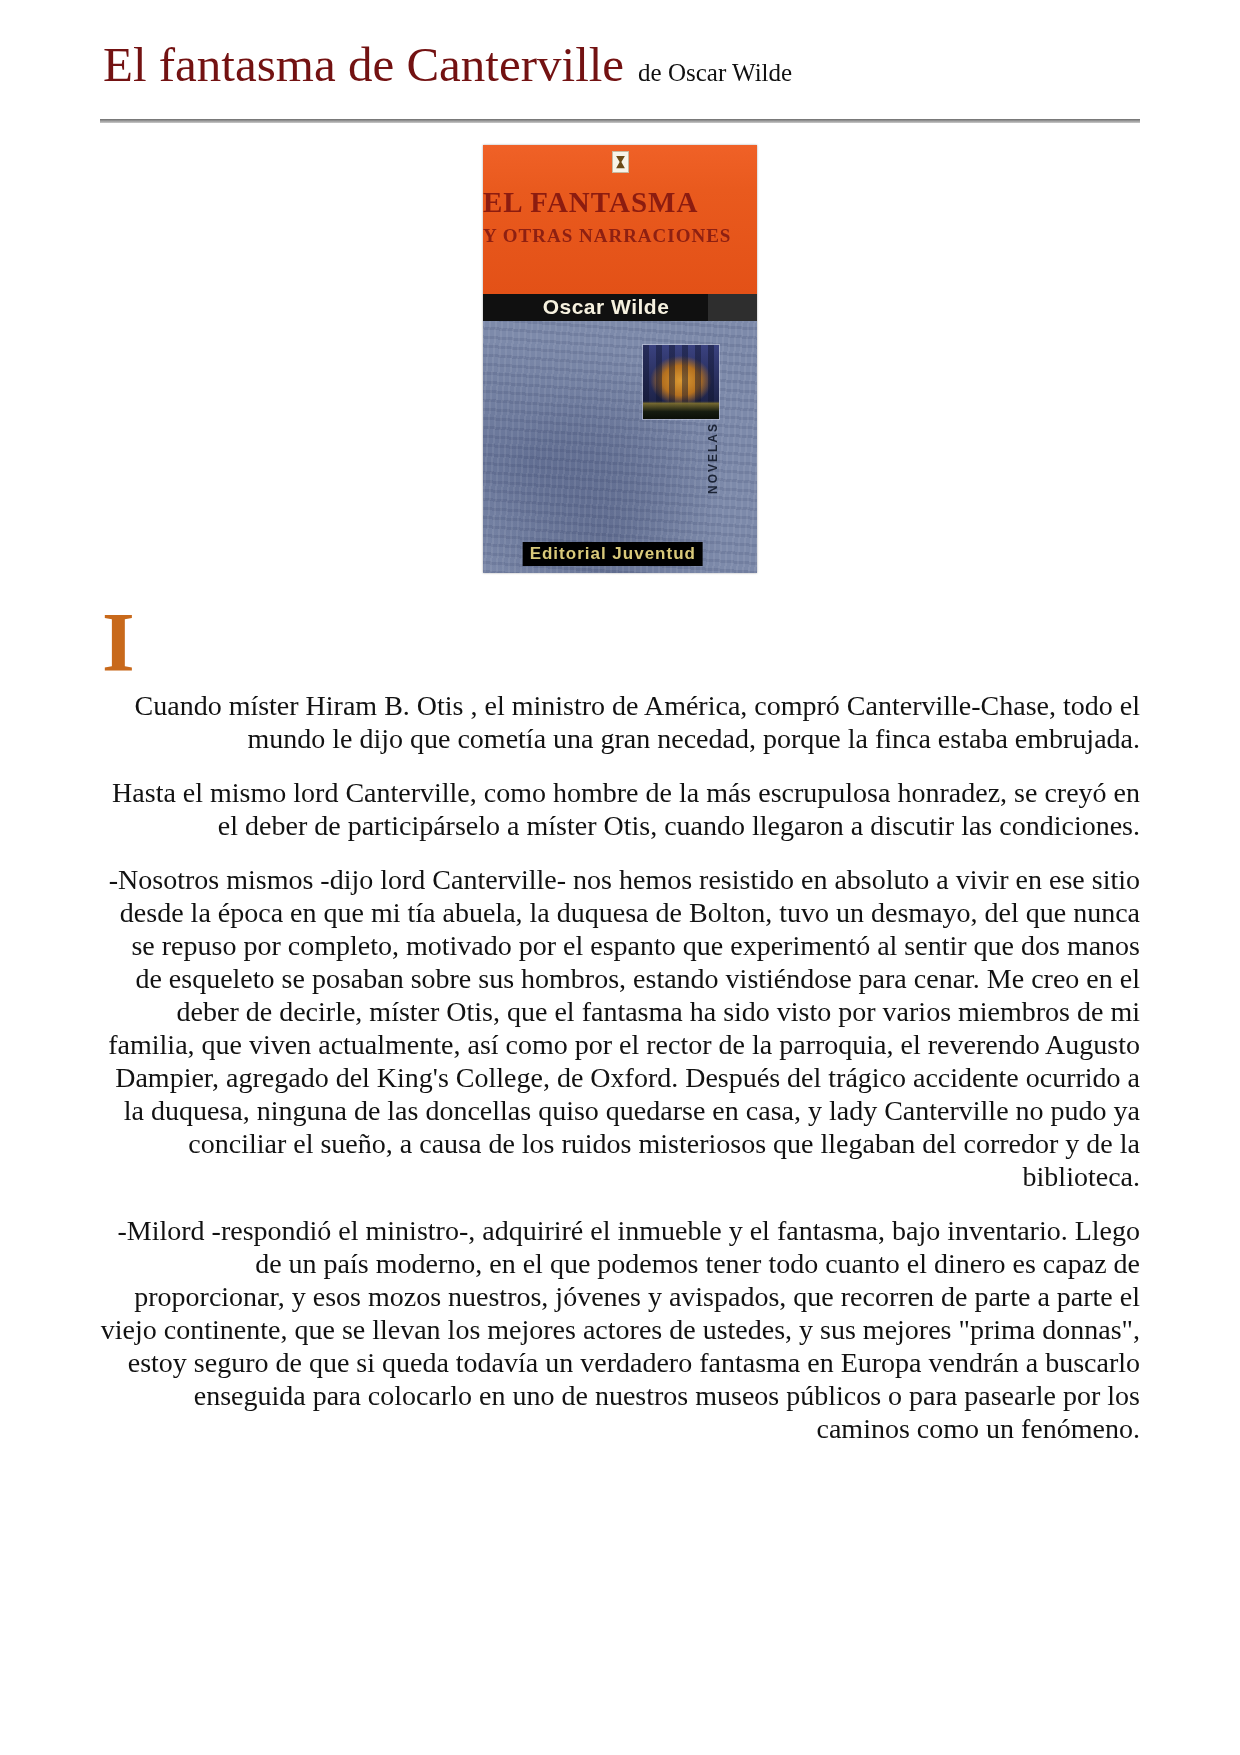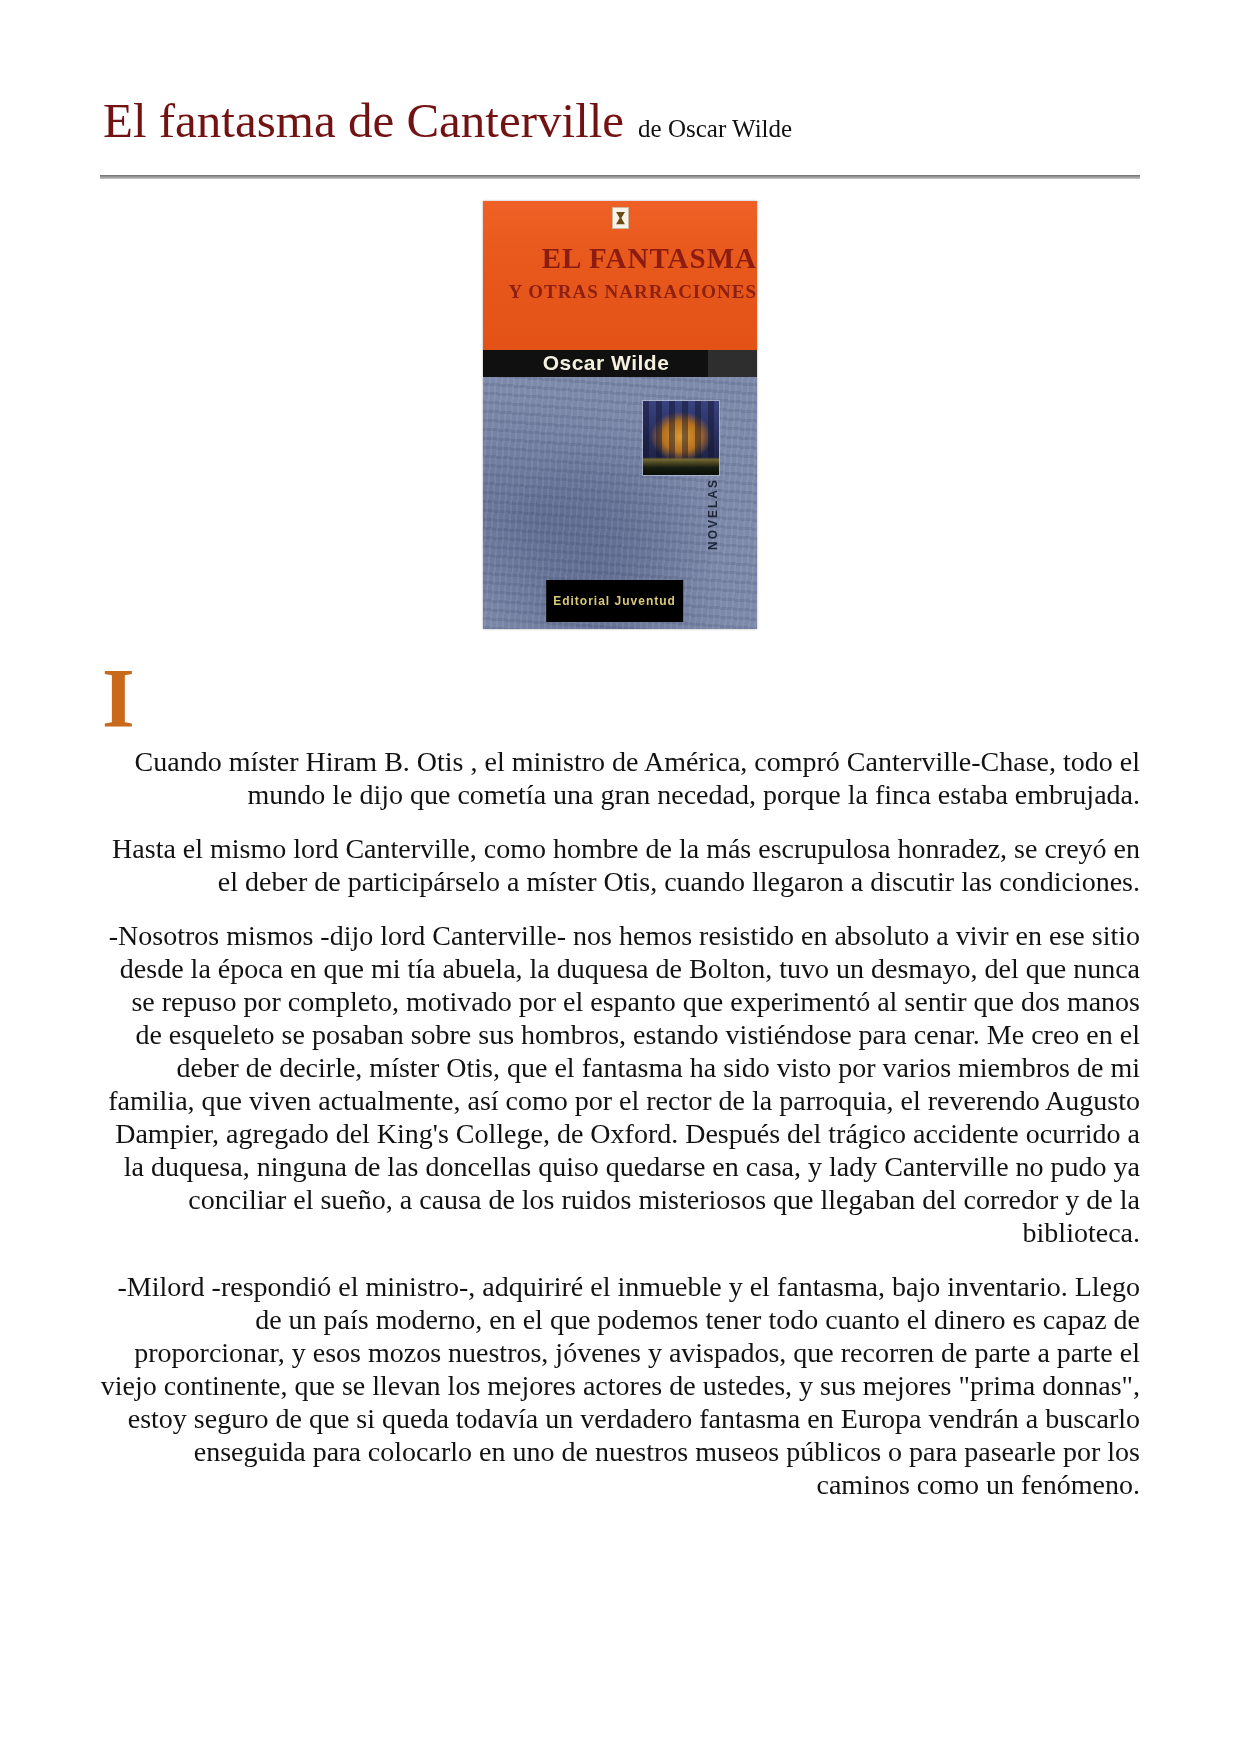--- a/index.html
+++ b/index.html
@@ -16,21 +16,21 @@
   body{
     width:1240px;height:1755px;
     background:#ffffff;
     padding:0 100px;
     font-family:"Liberation Serif","DejaVu Serif",serif;
     color:var(--body-text);
     overflow:hidden;
   }
   
   h1.page-title{
-    margin:93px 0 0 3px;
+    margin:37px 0 0 3px;
     font-size:49px;
     font-weight:400;
     line-height:1.14;
     color:var(--title);
     white-space:nowrap;
   }
   h1.page-title .byline{
     font-size:25px;
     color:#101010;
     margin-left:14px;
@@ -46,21 +46,21 @@
   figure.cover{
     margin:22px auto 0 auto;
     width:274px;height:428px;
     display:flex;flex-direction:column;
     box-shadow:0 0 2px rgba(0,0,0,.35);
     position:relative;
   }
   .cover-top{
     height:149px;
     background:linear-gradient(180deg,#f06127 0%,var(--cover-orange) 30%,#e35117 100%);
-    text-align:right;
+    text-align:left;
     overflow:hidden;
   }
   .logo{
     width:17px;height:22px;
     margin:6px auto 0 auto;
     background:#f7f3e8;
     border:1px solid #c8b9a0;
     display:flex;align-items:center;justify-content:center;
   }
   .cover-title-line{
@@ -124,23 +124,23 @@
     letter-spacing:2px;
     color:#1c2436;
   }
   .publisher-label{
     position:absolute;left:50%;bottom:7px;
     transform:translateX(-54%);
     background:#000;
     color:var(--publisher-label-text);
     font-family:"Liberation Sans","DejaVu Sans",sans-serif;
     font-weight:700;
-    font-size:12px;
+    font-size:17px;
     letter-spacing:1px;
-    padding:14px 7px;
+    padding:2px 7px;
     white-space:nowrap;
   }
   
   h2.chapter{
     margin:28px 0 0 2px;
     font-size:84px;
     line-height:1;
     font-weight:700;
     color:var(--chapter-numeral);
   }

